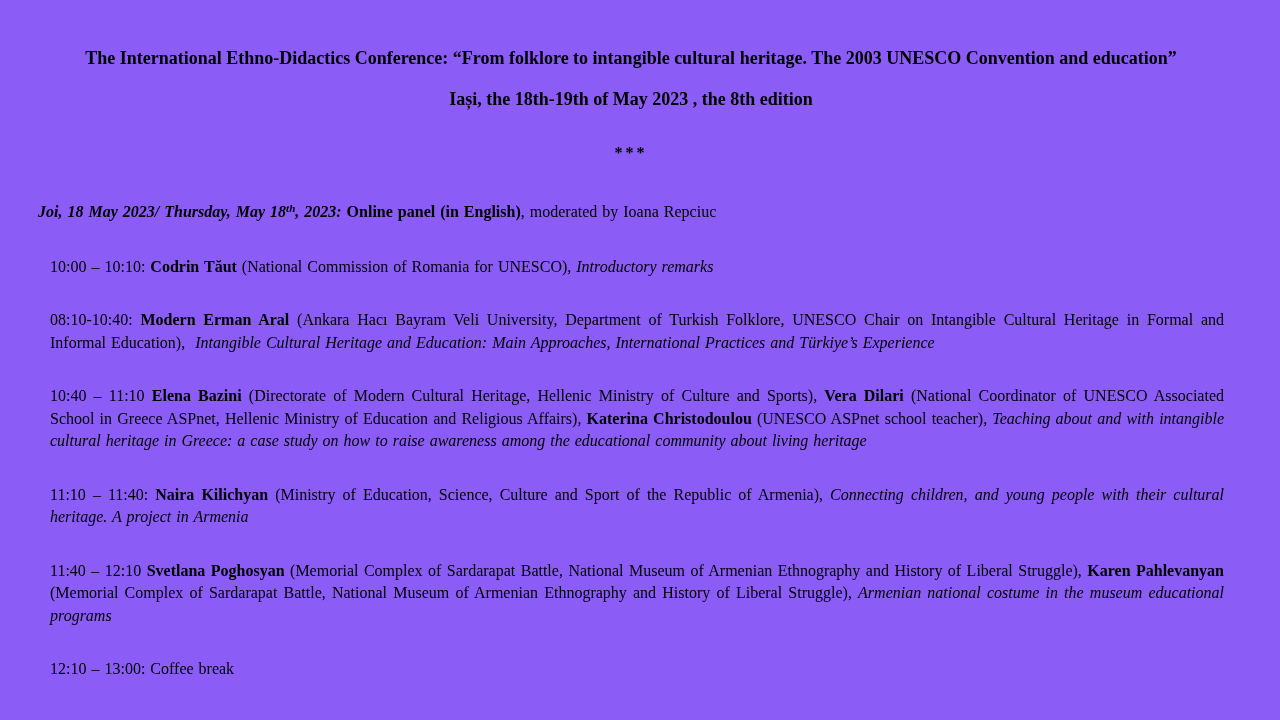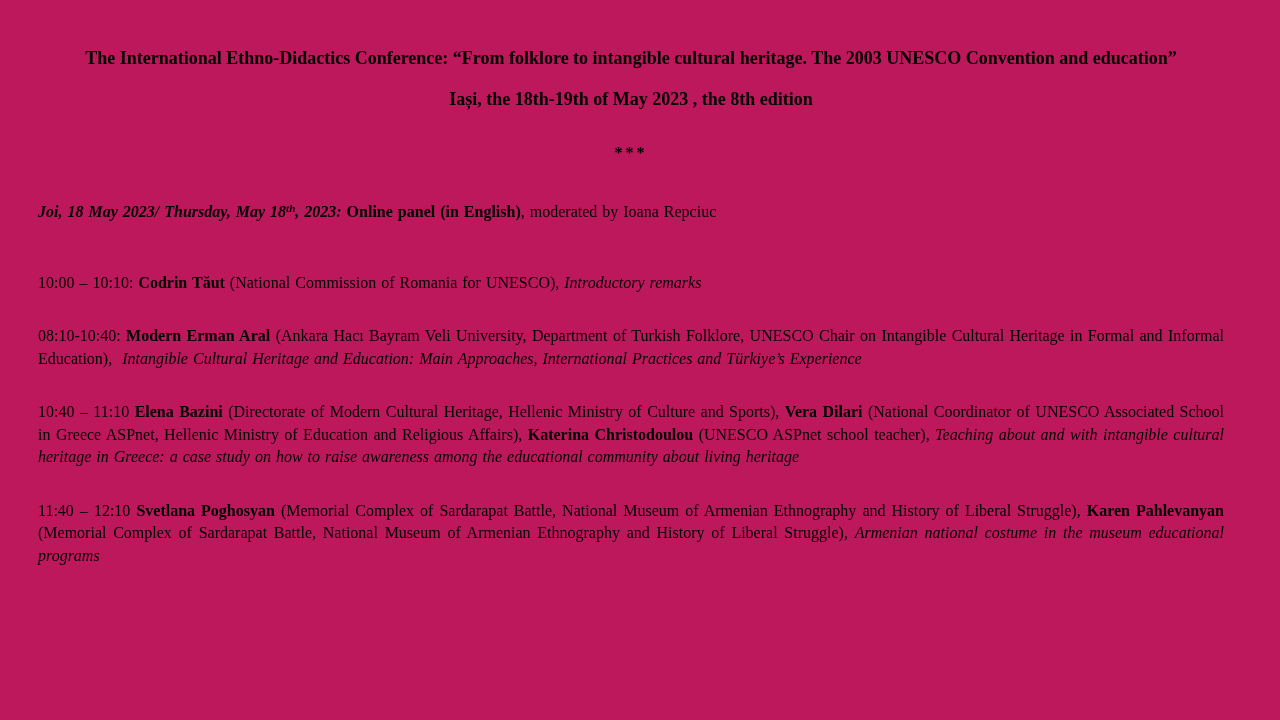--- a/index.html
+++ b/index.html
@@ -6,21 +6,21 @@
     margin: 0;
     padding: 0;
     background: #ffffff;
     color: #000000;
   }
   .page {
     position: relative;
     width: 1280px;
     height: 720px;
     box-sizing: border-box;
-    background: #be185d;
+    background: #8b5cf6;
     padding: 46px 56px 0 38px;
     overflow: hidden;
     font-family: "Liberation Serif", "DejaVu Serif", serif;
   }
   .title, .subtitle {
     text-align: center;
     font-size: 18px;
     font-weight: bold;
     line-height: 24px;
   }
@@ -31,24 +31,24 @@
     font-size: 16px;
     font-weight: bold;
     letter-spacing: 3px;
     line-height: 24px;
     margin: 0 0 32px 0;
   }
   .entry {
     font-size: 16px;
     line-height: 22.5px;
     text-align: justify;
-    margin: 0 0 31px 0;
+    margin: 0 0 31px 12px;
     word-spacing: 1px;
   }
-  .panel-heading { margin: 0 0 48px 0; font-family: Liberation Serif, serif; }
+  .panel-heading { margin: 0 0 32px 0; font-family: Liberation Serif, serif; }
   .b  { font-weight: bold; }
   .i  { font-style: italic; }
   .bi { font-weight: bold; font-style: italic; }
   .sup { font-size: 11px; vertical-align: 5px; }
 </style>
 </head>
 <body>
 
 <div class="page">
 
@@ -59,17 +59,19 @@
   <p class="stars">***</p>
 
   <p class="entry panel-heading"><span class="bi">Joi, 18 May 2023/ Thursday, May 18</span><span class="bi sup">th</span><span class="bi">, 2023:</span><span> </span><span class="b">Online panel (in English)</span><span>, moderated by Ioana Repciuc</span></p>
 
   <p class="entry"><span>10:00 – 10:10: </span><span class="b">Codrin Tăut</span><span> (National Commission of Romania for UNESCO), </span><span class="i">Introductory remarks</span></p>
 
   <p class="entry"><span>08:10-10:40: </span><span class="b">Modern Erman Aral</span><span> (Ankara Hacı Bayram Veli University, Department of Turkish Folklore, UNESCO Chair on Intangible Cultural Heritage in Formal and Informal Education),&nbsp; </span><span class="i">Intangible Cultural Heritage and Education: Main Approaches, International Practices and Türkiye’s Experience</span></p>
 
   <p class="entry"><span>10:40 – 11:10 </span><span class="b">Elena Bazini</span><span> (Directorate of Modern Cultural Heritage, Hellenic Ministry of Culture and Sports), </span><span class="b">Vera Dilari</span><span> (National Coordinator of UNESCO Associated School in Greece ASPnet, Hellenic Ministry of Education and Religious Affairs), </span><span class="b">Katerina Christodoulou</span><span> (UNESCO ASPnet school teacher), </span><span class="i">Teaching about and with intangible cultural heritage in Greece: a case study on how to raise awareness among the educational community about living heritage</span></p>
 
+  <p class="entry"><span>11:10 – 11:40: </span><span class="b">Naira Kilichyan</span><span> (Ministry of Education, Science, Culture and Sport of the Republic of Armenia), </span><span class="i">Connecting children, and young people with their cultural heritage. A project in Armenia</span></p>
 
   <p class="entry"><span>11:40 – 12:10 </span><span class="b">Svetlana Poghosyan</span><span> (Memorial Complex of Sardarapat Battle, National Museum of Armenian Ethnography and History of Liberal Struggle), </span><span class="b">Karen Pahlevanyan</span><span> (Memorial Complex of Sardarapat Battle, National Museum of Armenian Ethnography and History of Liberal Struggle), </span><span class="i">Armenian national costume in the museum educational programs</span></p>
 
+  <p class="entry"><span>12:10 – 13:00: Coffee break</span></p>
 
 </div>
 
 </body></html>

